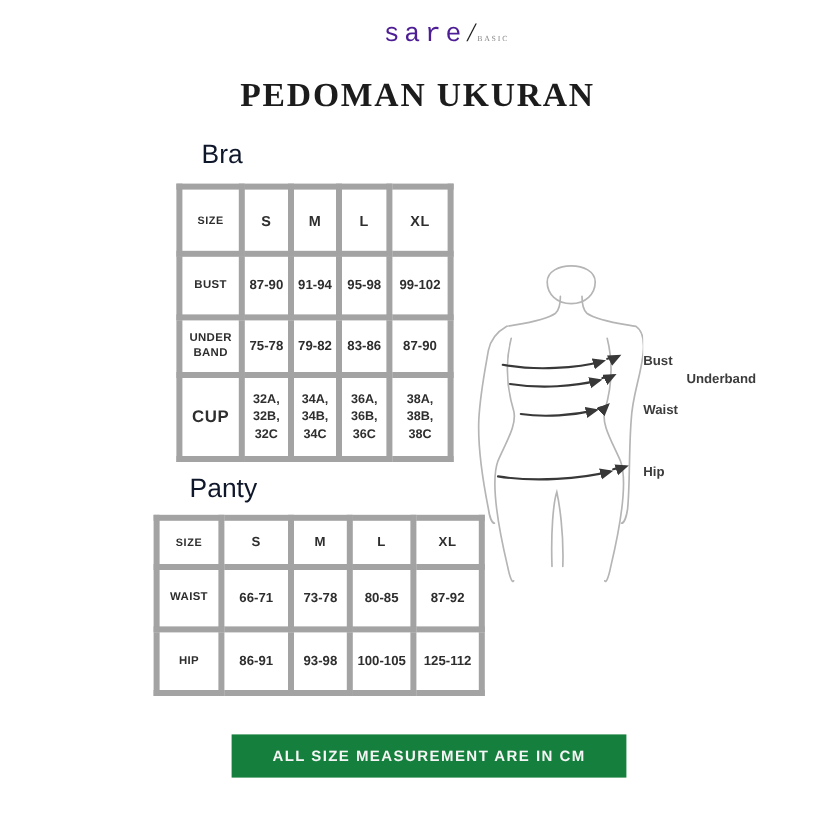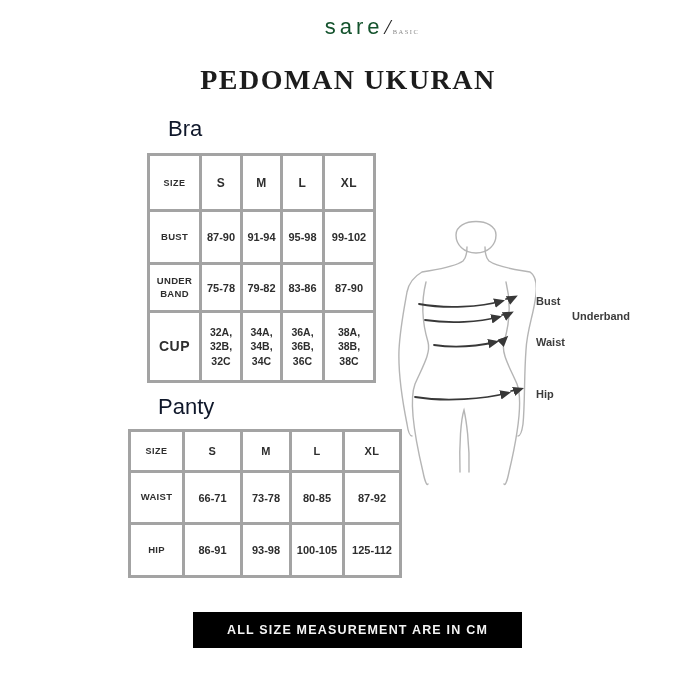--- a/index.html
+++ b/index.html
@@ -3,57 +3,57 @@
 <meta charset="utf-8">
 <style>
   * { margin:0; padding:0; box-sizing:border-box; }
   html,body { background:#ffffff; }
   body { font-family:"Liberation Sans", sans-serif; color:#2e2e2e; }
   .canvas { position:relative; width:700px; height:700px; background:#ffffff; margin:0 auto; overflow:hidden; }
 
   
   .brand { position:absolute; top:14px; left:0; width:700px; text-align:center; }
   .brand-inner { display:inline-flex; align-items:baseline; }
-  .brand-name { font-family:Liberation Sans, sans-serif; font-size:22px; letter-spacing:4px; color:#14532d;margin-left:44px; }
+  .brand-name { font-family:Liberation Mono, monospace; font-size:22px; letter-spacing:4px; color:#4c1d95;margin-left:44px; }
   .brand-slash { font-family:"Liberation Serif", serif; font-style:italic; font-size:22px; color:#1d1d1d; margin-left:1px; }
   .brand-sub { font-family:"Liberation Serif", serif; font-size:6.5px; letter-spacing:1.5px; color:#8a8a8a; margin-left:2px; }
 
   
   .page-title { position:absolute; top:64px; left:0; width:696px; text-align:center;
     font-family:"Liberation Serif", serif; font-weight:bold; font-size:28px; letter-spacing:1.5px; color:#1c1c1c; }
 
   
   .section-heading { position:absolute; font-size:22px; font-weight:normal; color:#0f172a; line-height:1; }
   .bra-heading { left:168px; top:118px; }
   .panty-heading { left:158px; top:396px; }
 
   
   table.size-table { position:absolute; border-collapse:collapse; table-layout:fixed; background:#ffffff; }
-  table.size-table td { border:3px solid #a3a3a3; text-align:center; vertical-align:middle;
+  table.size-table td { border:5px solid #a3a3a3; text-align:center; vertical-align:middle;
     font-weight:bold; color:#2e2e2e; white-space:pre-line; padding:0 2px; }
   .bra-table { left:147px; top:153px; width:226px; }
   .panty-table { left:128px; top:429px; width:271px; }
   td.corner-label { font-size:9px; letter-spacing:0.5px; }
   td.size-col { font-size:12px; letter-spacing:0.5px; }
   .panty-table td.size-col { font-size:11px; }
   td.row-label { font-size:9.5px; letter-spacing:0.3px; line-height:1.3; }
   td.row-label.big-label { font-size:14px; letter-spacing:0.5px; }
   td.val { font-size:11px; }
   td.val.multi { font-size:10.5px; line-height:1.35; }
 
   
   .body-diagram { position:absolute; left:396px; top:214px; width:140px; height:275px; }
   .diagram-label { position:absolute; left:536px; font-size:11px; font-weight:600; color:#3c3c3c; white-space:nowrap; }
   .label-bust { top:295px; }
   .label-underband { top:310px;padding-left:36px; }
   .label-waist { top:336px; }
   .label-hip { top:388px; }
 
   
-  .footer-bar { position:absolute; left:193px; top:612px; width:329px; height:36px; background:#000000;
+  .footer-bar { position:absolute; left:193px; top:612px; width:329px; height:36px; background:#15803d;
     display:flex; align-items:center; justify-content:center; }
   .footer-note { color:#f5f5f5; font-size:12.5px; font-weight:bold; letter-spacing:1.2px; }
 </style>
 </head>
 <body>
 
 <div class="canvas">
 
   <div class="brand">
     <span class="brand-inner">

